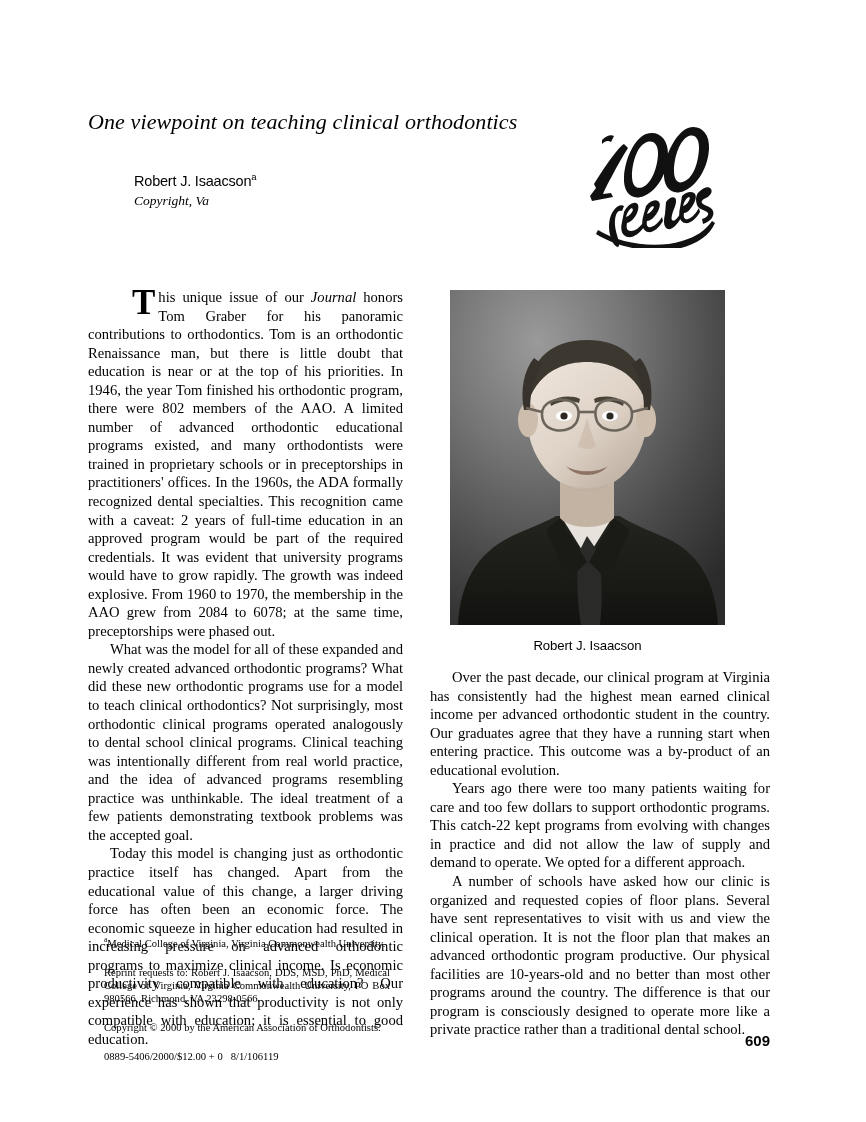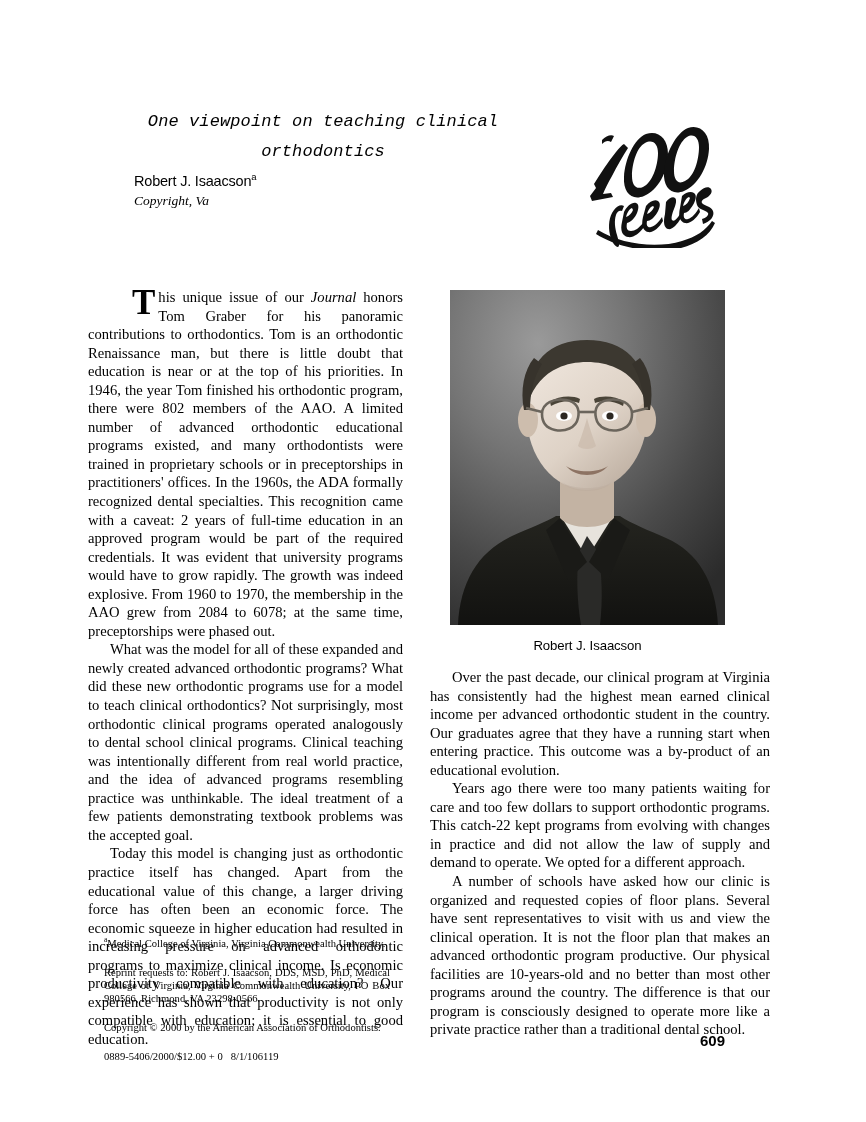--- a/index.html
+++ b/index.html
@@ -24,27 +24,26 @@
     height: 1122px;
     background: #ffffff;
   }
 
   
   .article-title {
     position: absolute;
     left: 88px;
     top: 107px;
     width: 470px;
-    font-family: Liberation Mono, monospace;
+    font-family: Liberation Serif, serif;
     font-style: italic;
-    font-size: 17px;
+    font-size: 22px;
     line-height: 30px;
     letter-spacing: 0.1px;
     color: #000;
-    text-align: center;
   }
 
   .author-block {
     position: absolute;
     left: 134px;
     top: 172px;
     width: 330px;
   }
   .author-name {
     font-family: "Liberation Sans", "DejaVu Sans", sans-serif;
@@ -157,21 +156,21 @@
   }
   .footnotes .bold { font-weight: normal; }
   .footnotes .nowrap { white-space: nowrap; }
 
   
   .page-number {
     position: absolute;
     left: 700px;
     top: 1032px;
     width: 70px;
-    text-align: left;
+    text-align: right;
     font-family: "Liberation Sans", "DejaVu Sans", sans-serif;
     font-weight: bold;
     font-size: 15px;
   }
 </style>
 </head>
 <body>
 
 <div class="page">
 

